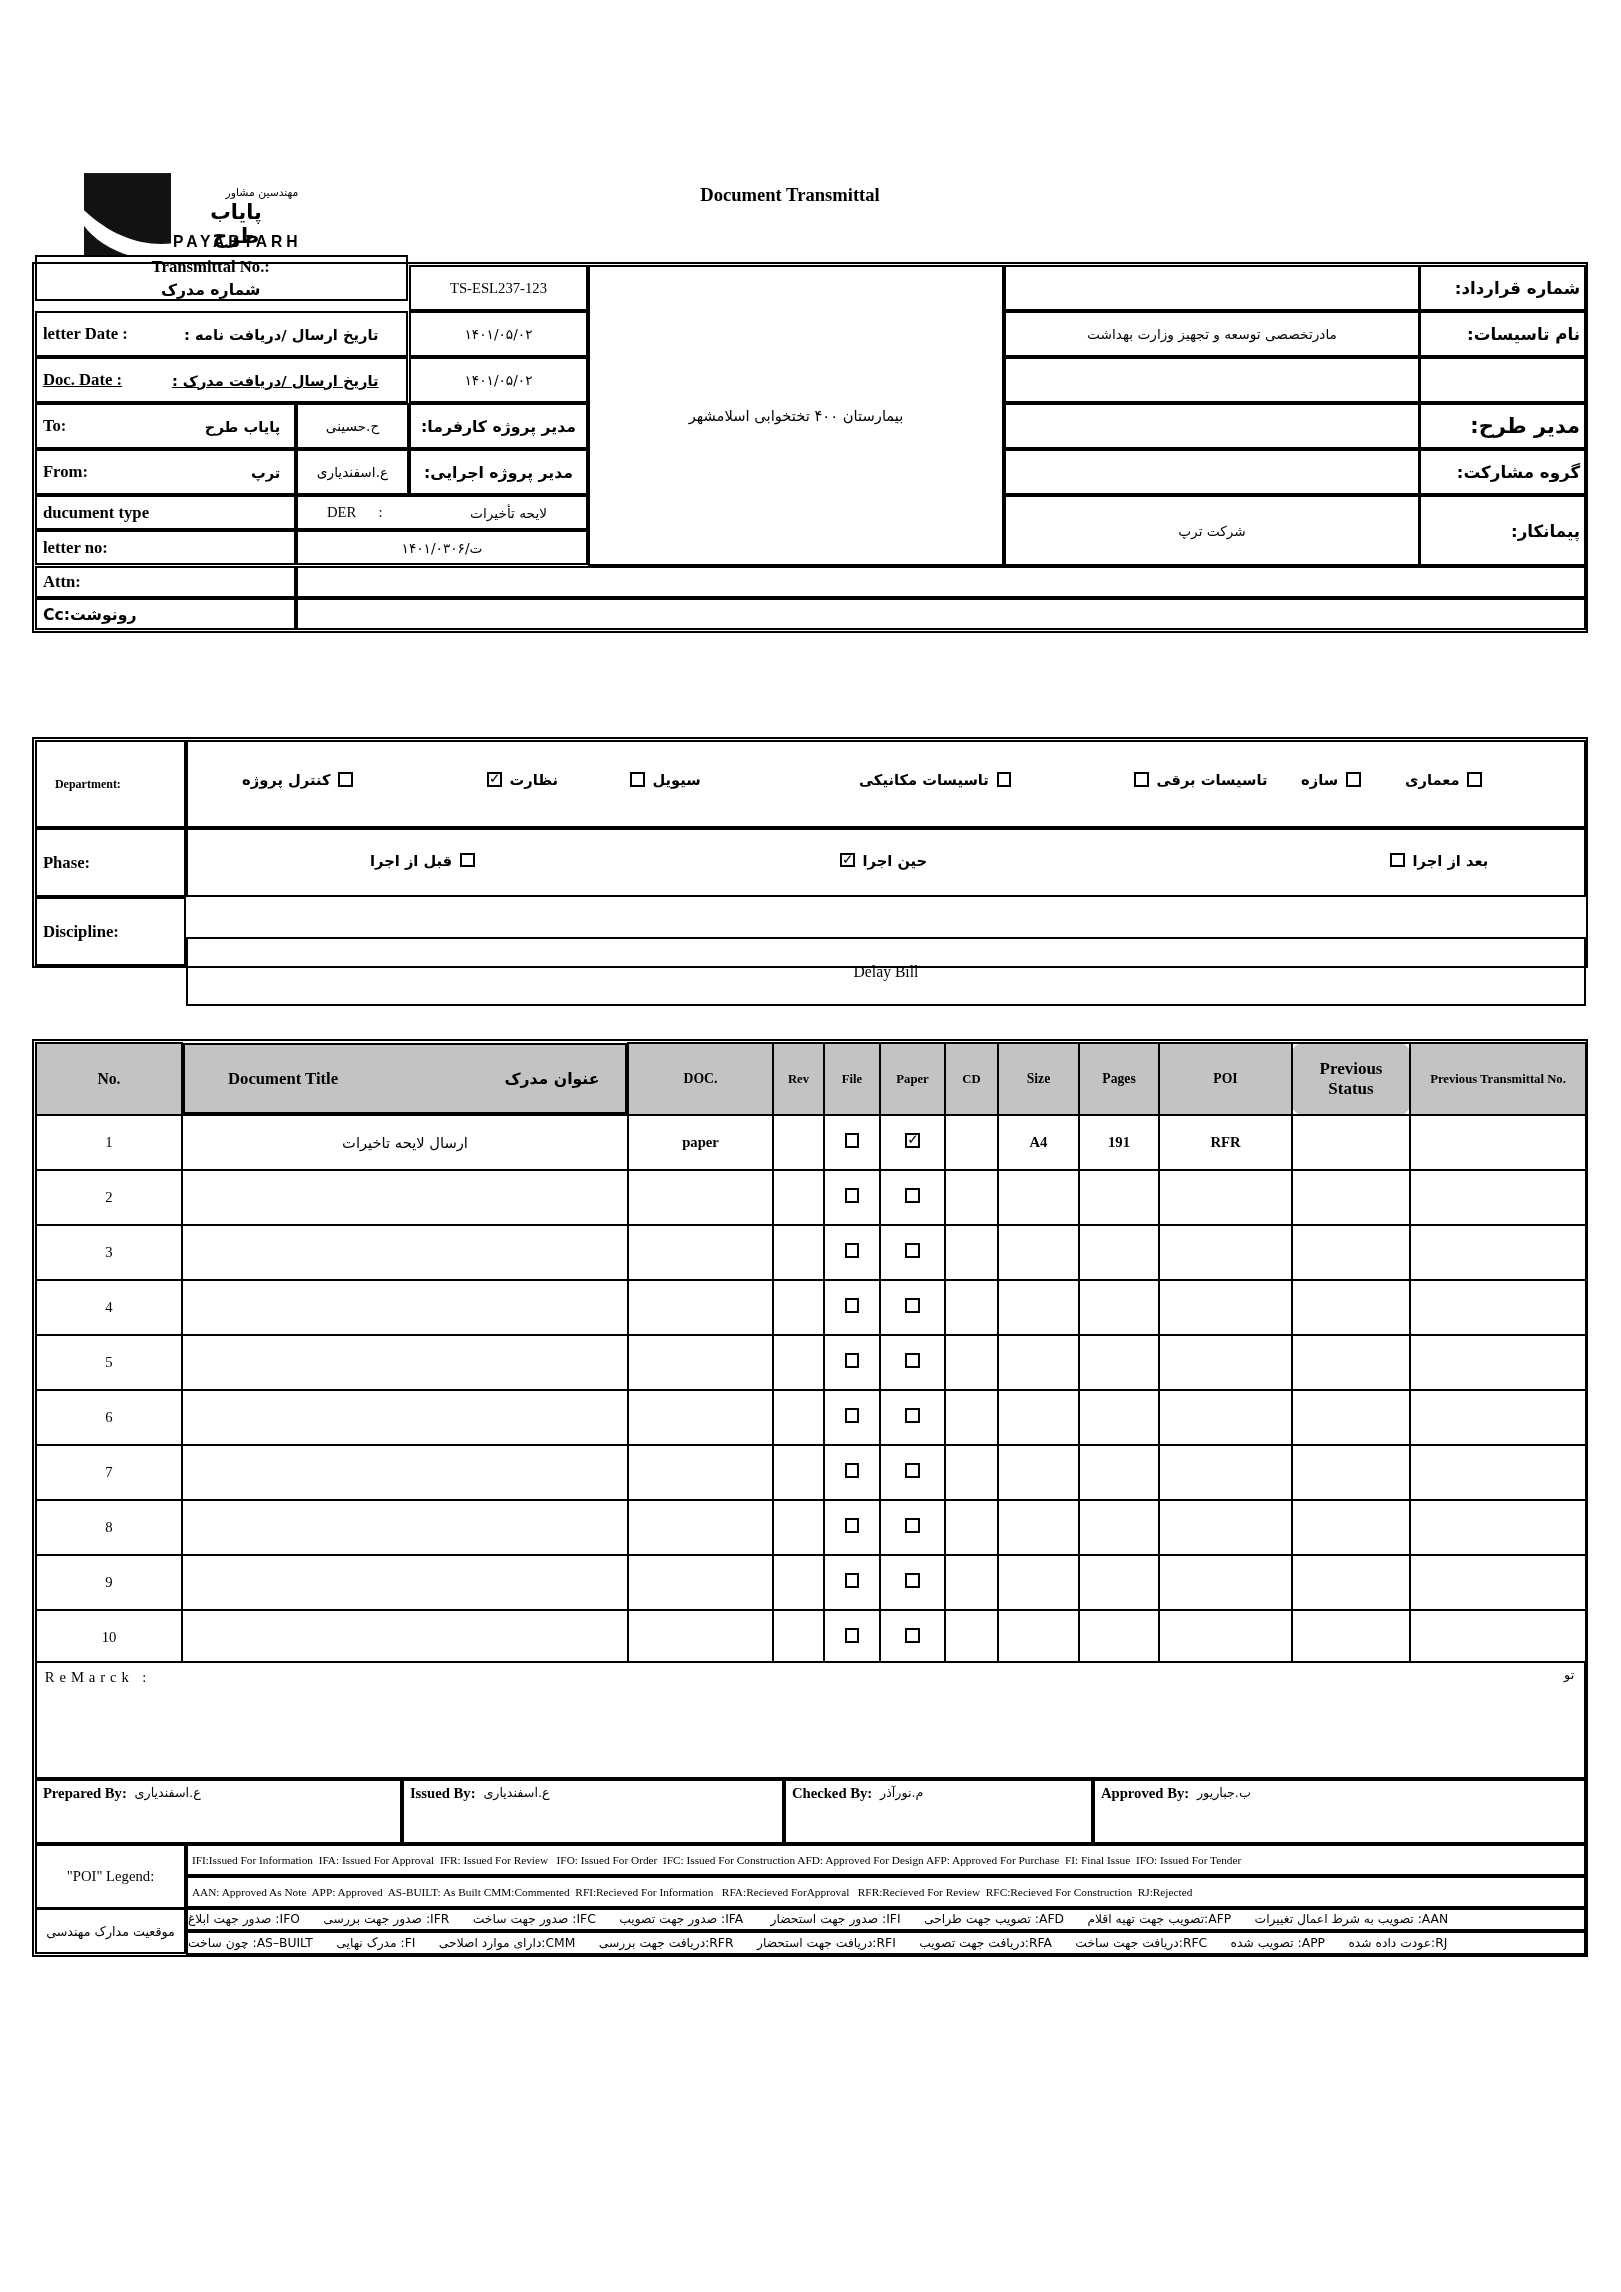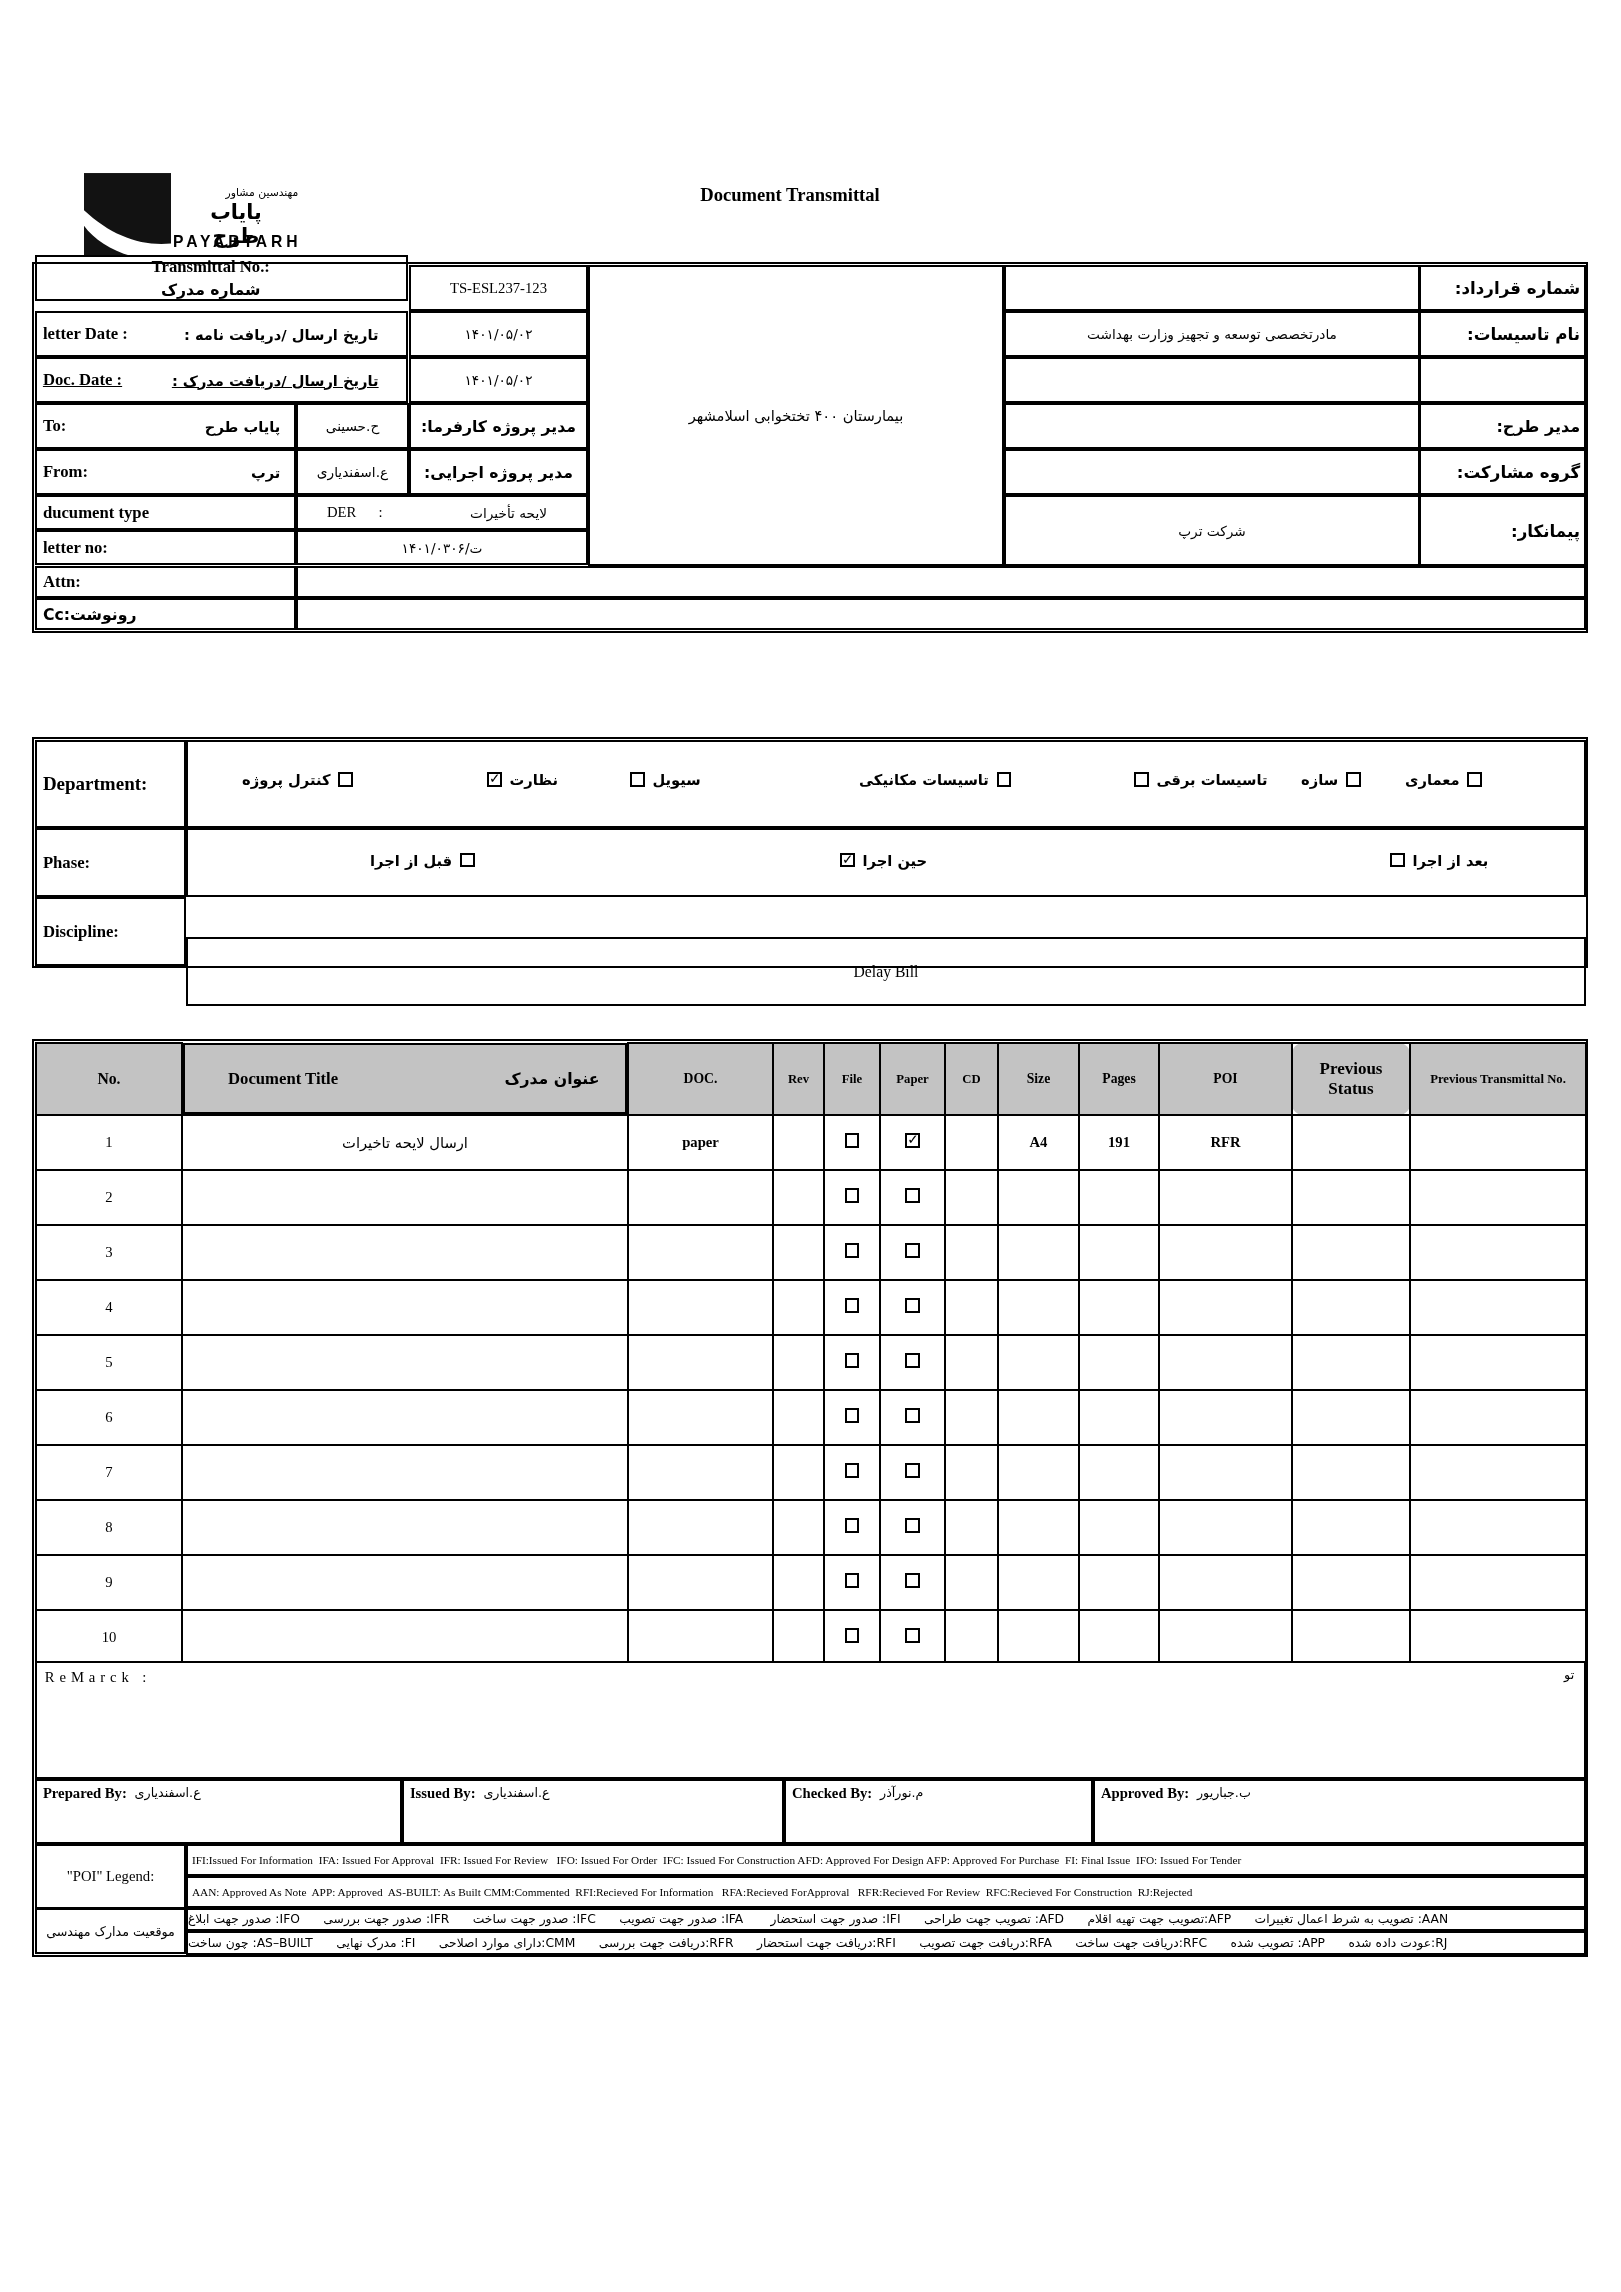--- a/index.html
+++ b/index.html
@@ -112,32 +112,32 @@
   <div class="cell" style="left:1004px;top:265px;width:416px;height:46px;"></div>
   <div class="cell fab" style="left:1419px;top:265px;width:167px;height:46px;font-size:16.7px;padding:0 3.9px;justify-content:flex-start;">شماره قرارداد:</div>
 
   <div class="cell ctr fa" style="left:1004px;top:311px;width:416px;height:46px;font-size:13.7px;">مادرتخصصی توسعه و تجهیز وزارت بهداشت</div>
   <div class="cell fab" style="left:1419px;top:311px;width:167px;height:46px;font-size:16.7px;padding:0 3.9px;justify-content:flex-start;">نام تاسیسات:</div>
 
   <div class="cell" style="left:1004px;top:357px;width:416px;height:46px;"></div>
   <div class="cell" style="left:1419px;top:357px;width:167px;height:46px;"></div>
 
   <div class="cell" style="left:1004px;top:403px;width:416px;height:46px;"></div>
-  <div class="cell fab" style="left:1419px;top:403px;width:167px;height:46px;font-size:16px;padding:0 3.9px;justify-content:flex-start;">مدیر طرح:</div>
+  <div class="cell fab" style="left:1419px;top:403px;width:167px;height:46px;font-size:21px;padding:0 3.9px;justify-content:flex-start;">مدیر طرح:</div>
 
   <div class="cell" style="left:1004px;top:449px;width:416px;height:46px;"></div>
   <div class="cell fab" style="left:1419px;top:449px;width:167px;height:46px;font-size:16.7px;padding:0 3.9px;justify-content:flex-start;">گروه مشارکت:</div>
 
   <div class="cell ctr fa" style="left:1004px;top:495px;width:416px;height:71px;font-size:13.7px;">شرکت ترپ</div>
   <div class="cell fab" style="left:1419px;top:495px;width:167px;height:71px;font-size:16.7px;padding:0 3.9px;justify-content:flex-start;">پیمانکار:</div>
 
   <div class="frame" style="left:32px;top:262px;width:1556px;height:371px;"></div>
 
   <div class="cell" style="left:35px;top:740px;width:151px;height:88px;padding:0 5.9px;">
-    <span class="en" style="font-size:19px;">Department:</span>
+    <span class="en" style="font-size:12px;margin-left:12px;">Department:</span>
   </div>
   <div class="cell" style="left:186px;top:740px;width:1400px;height:88px;position:absolute;">
     <span class="depitem" style="left:54px;top:29px;">
       <span>کنترل پروژه</span>
       <span class="cb"></span>
     </span>
     <span class="depitem" style="left:299px;top:29px;">
       <span class="cb checked"></span>
       <span>نظارت</span>
     </span>

